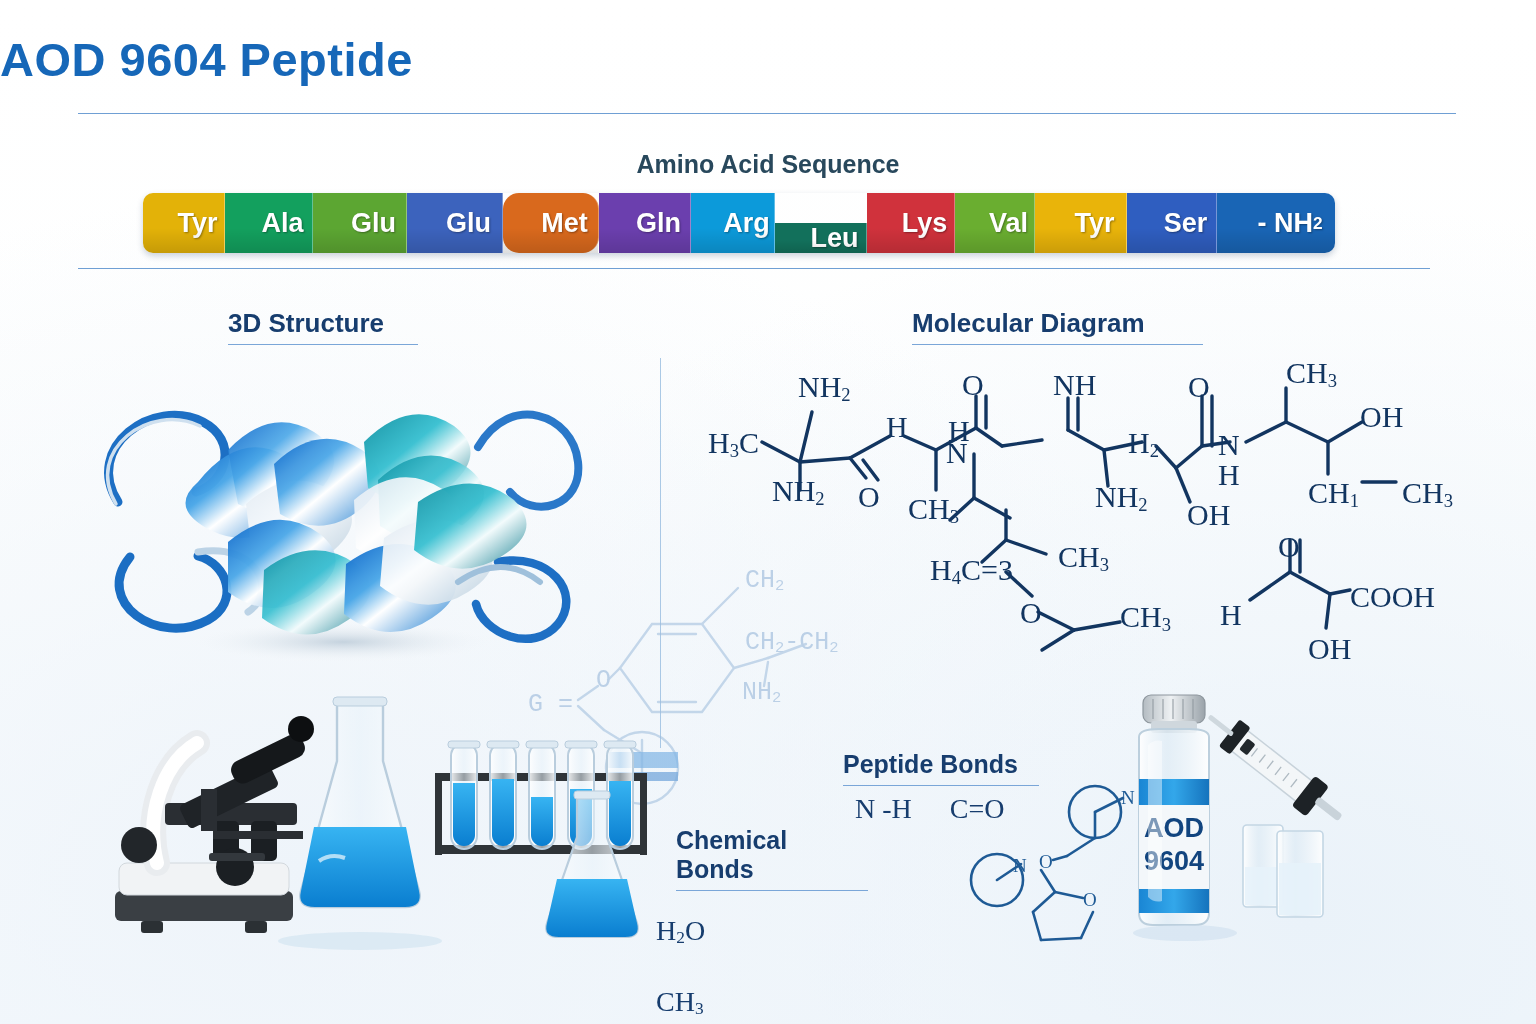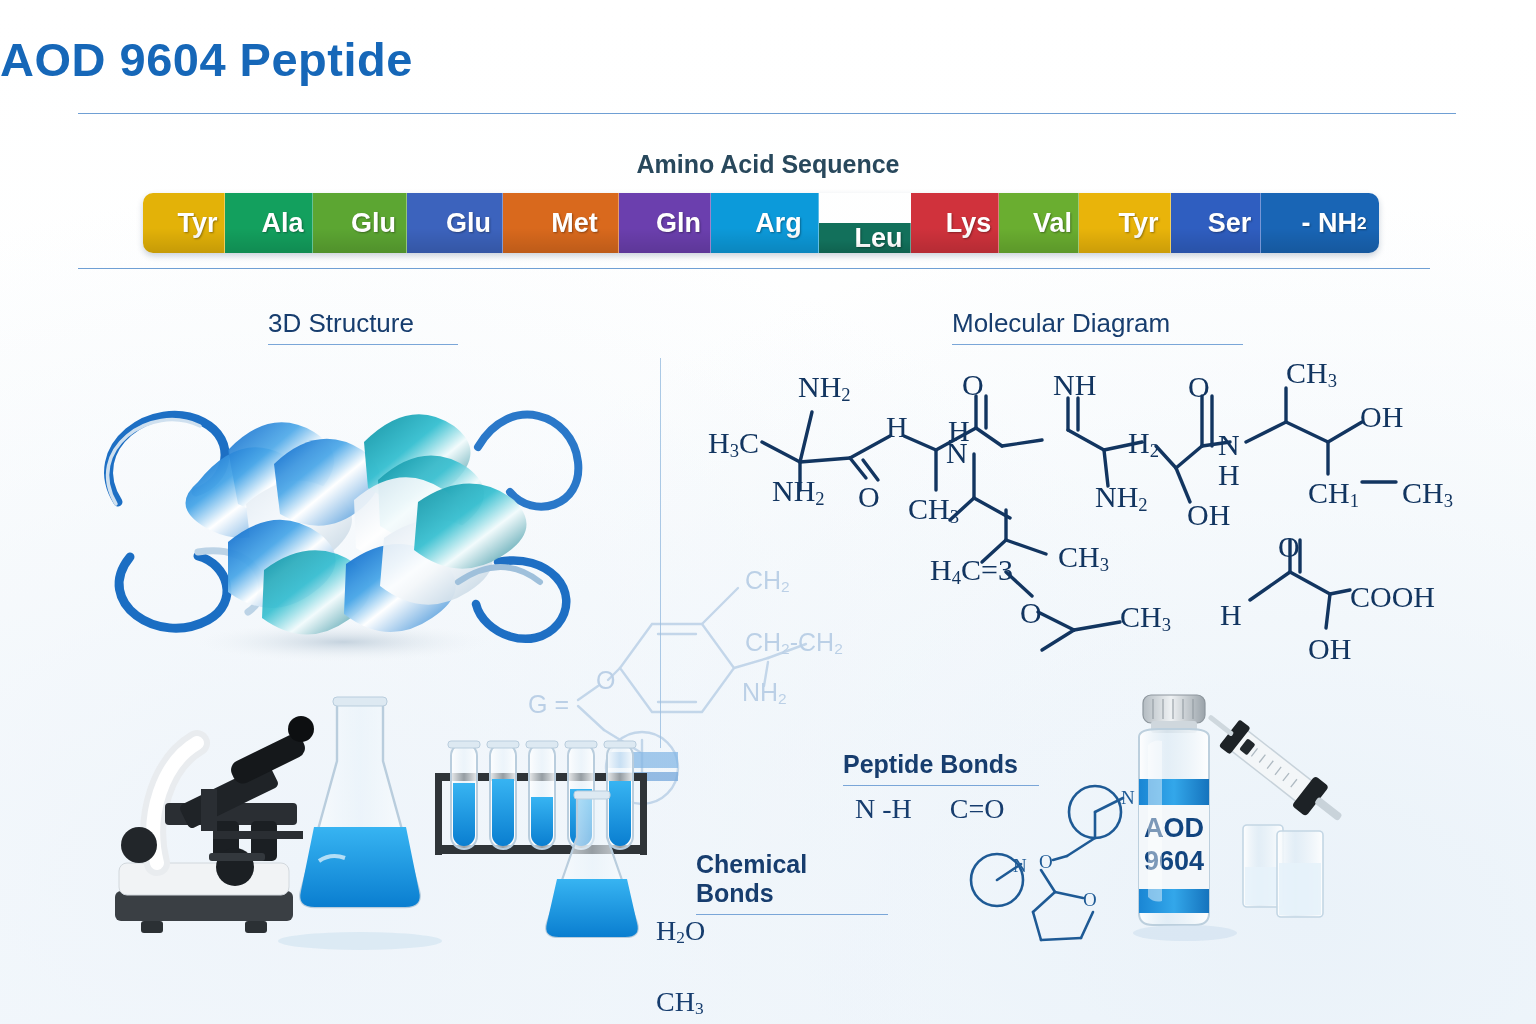--- a/index.html
+++ b/index.html
@@ -54,23 +54,22 @@
   .seq-block:last-child{border-right:none;}
   .seq-block::after{
     content:"";position:absolute;left:0;right:0;bottom:0;height:42%;
     background:linear-gradient(180deg,rgba(0,0,0,0) 0%,rgba(0,0,0,.13) 100%);
     pointer-events:none;
   }
   .seq-block sub{font-size:0.64em;vertical-align:-0.22em;}
 
   
   .sec-head{
-    position:absolute;font-size:26px;font-weight:normal;color:#173d6e;
+    position:absolute;font-size:26px;font-weight:bold;color:#173d6e;
     padding-bottom:6px;
-    margin-left:40px;
   }
   .sec-head::after{
     content:"";position:absolute;left:0;right:0;bottom:0;height:0;
     border-bottom:1.8px solid #7aa6d8;
   }
   #head-3d{left:228px;top:308px;width:190px;}
   #head-mol{left:912px;top:308px;width:291px;}
 
   #vdivider{
     position:absolute;left:660px;top:358px;width:0;height:390px;
@@ -86,41 +85,41 @@
     position:absolute;color:#123560;font-size:30px;
     font-family:"Liberation Serif", serif;
     white-space:nowrap;line-height:1;
   }
   .mol-lbl sub{font-size:0.62em;vertical-align:-0.2em;}
 
   
   #watermark{position:absolute;left:520px;top:540px;width:430px;height:270px;opacity:.55;}
   .wm-lbl{
     position:absolute;color:#8fb1d6;font-size:25px;
-    font-family:Liberation Sans, sans-serif;white-space:nowrap;line-height:1;
+    font-family:Liberation Mono, monospace;white-space:nowrap;line-height:1;
   }
   .wm-lbl sub{font-size:0.62em;vertical-align:-0.2em;}
 
   
   .legend-head{
     position:absolute;font-size:25px;font-weight:bold;color:#173d6e;padding-bottom:7px;
   }
   .legend-head::after{
     content:"";position:absolute;left:0;right:0;bottom:0;height:0;
     border-bottom:1.6px solid #7aa6d8;
   }
   .legend-items{
     position:absolute;display:flex;gap:38px;
     font-size:28px;color:#173d6e;
     font-family:"Liberation Serif", serif;
   }
   .legend-items span sub{font-size:0.62em;vertical-align:-0.2em;}
   #pb-head{left:843px;top:750px;width:196px;}
   #pb-items{left:855px;top:793px;}
-  #cb-head{left:676px;top:850px;width:192px;margin-left:20px;}
+  #cb-head{left:676px;top:826px;width:192px;}
   #cb-items{left:656px;top:915px;flex-direction:column;}
 
   
   #lab{position:absolute;left:105px;top:655px;width:560px;height:300px;}
   #vialscene{position:absolute;left:1115px;top:685px;width:250px;height:280px;}
   #smallmol{position:absolute;left:955px;top:780px;width:190px;height:165px;}
 </style>
 </head>
 <body>
 
@@ -128,23 +127,23 @@
 
   <div id="title">AOD 9604 Peptide</div>
   <div class="hrule" id="rule-top"></div>
 
   <div id="seq-heading">Amino Acid Sequence</div>
   <div id="seq-bar">
       <div class="seq-block" style="background: rgb(227, 178, 8); width: 82px;">Tyr</div>
       <div class="seq-block" style="background: rgb(19, 160, 94); width: 88px;">Ala</div>
       <div class="seq-block" style="background: rgb(92, 166, 50); width: 94px;">Glu</div>
       <div class="seq-block" style="background: rgb(60, 99, 189); width: 96px;">Glu</div>
-      <div class="seq-block" style="background: rgb(217, 105, 29); width: 116px;">Met</div>
+      <div class="seq-block" style="background: rgb(217, 105, 29); width: 96px; border-radius: 16px;">Met</div>
       <div class="seq-block" style="background: rgb(107, 63, 174); width: 92px;">Gln</div>
-      <div class="seq-block" style="background: rgb(12, 154, 218); width: 108px; text-align: right;">Arg</div>
+      <div class="seq-block" style="background: rgb(12, 154, 218); width: 84px; text-align: right;">Arg</div>
       <div class="seq-block" style="background: rgb(18, 112, 91); width: 92px; margin-top: 30px;">Leu</div>
       <div class="seq-block" style="background: rgb(208, 50, 60); width: 88px;">Lys</div>
       <div class="seq-block" style="background: rgb(106, 174, 48); width: 80px;">Val</div>
       <div class="seq-block" style="background: rgb(233, 180, 10); width: 92px;">Tyr</div>
       <div class="seq-block" style="background: rgb(47, 94, 192); width: 90px;">Ser</div>
       <div class="seq-block" style="background: rgb(25, 101, 181); width: 118px;">- NH<sub>2</sub></div>
     </div>
   <div class="hrule" id="rule-mid"></div>
 
   <div class="sec-head" id="head-3d">3D Structure</div>

